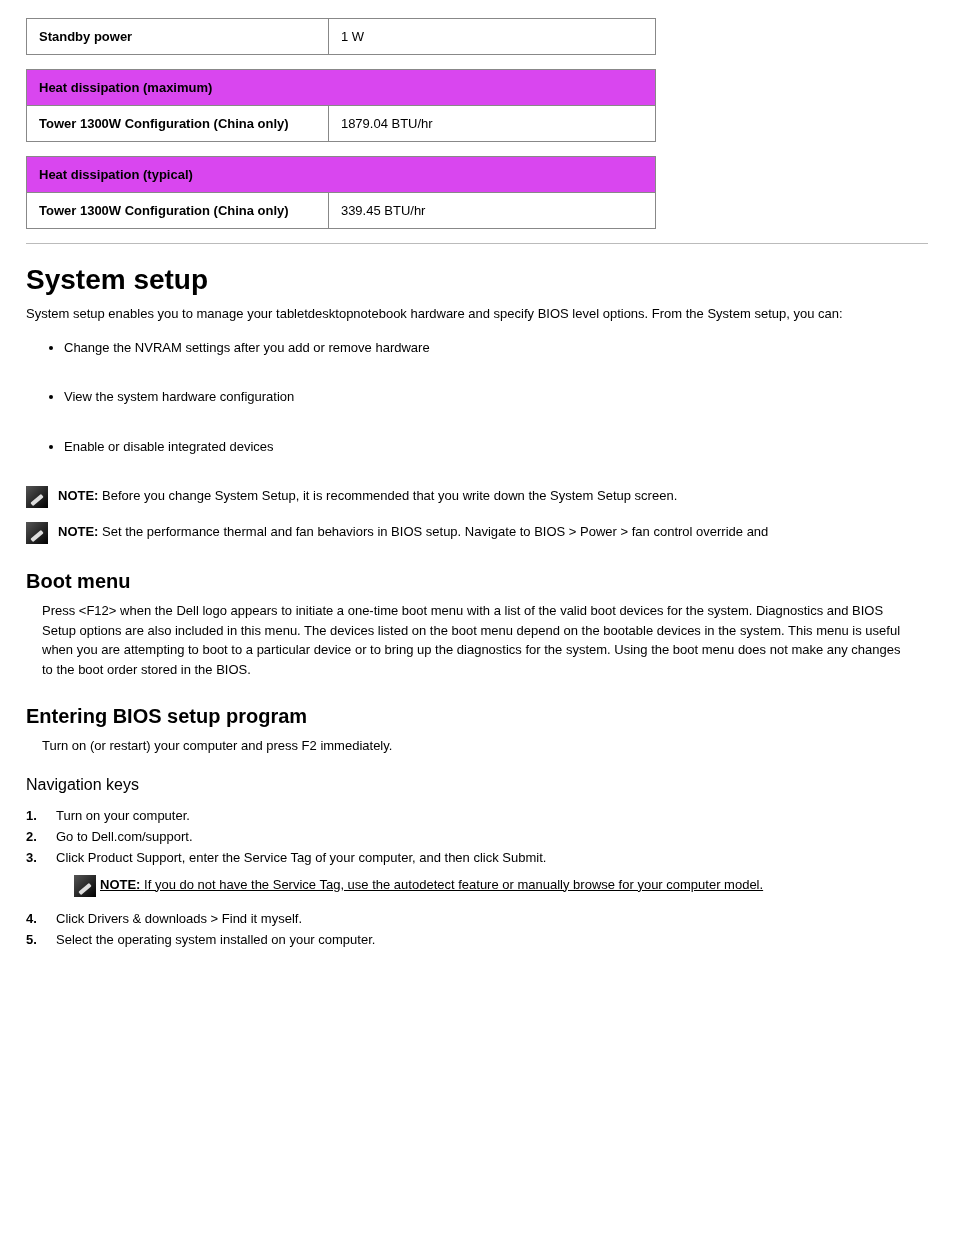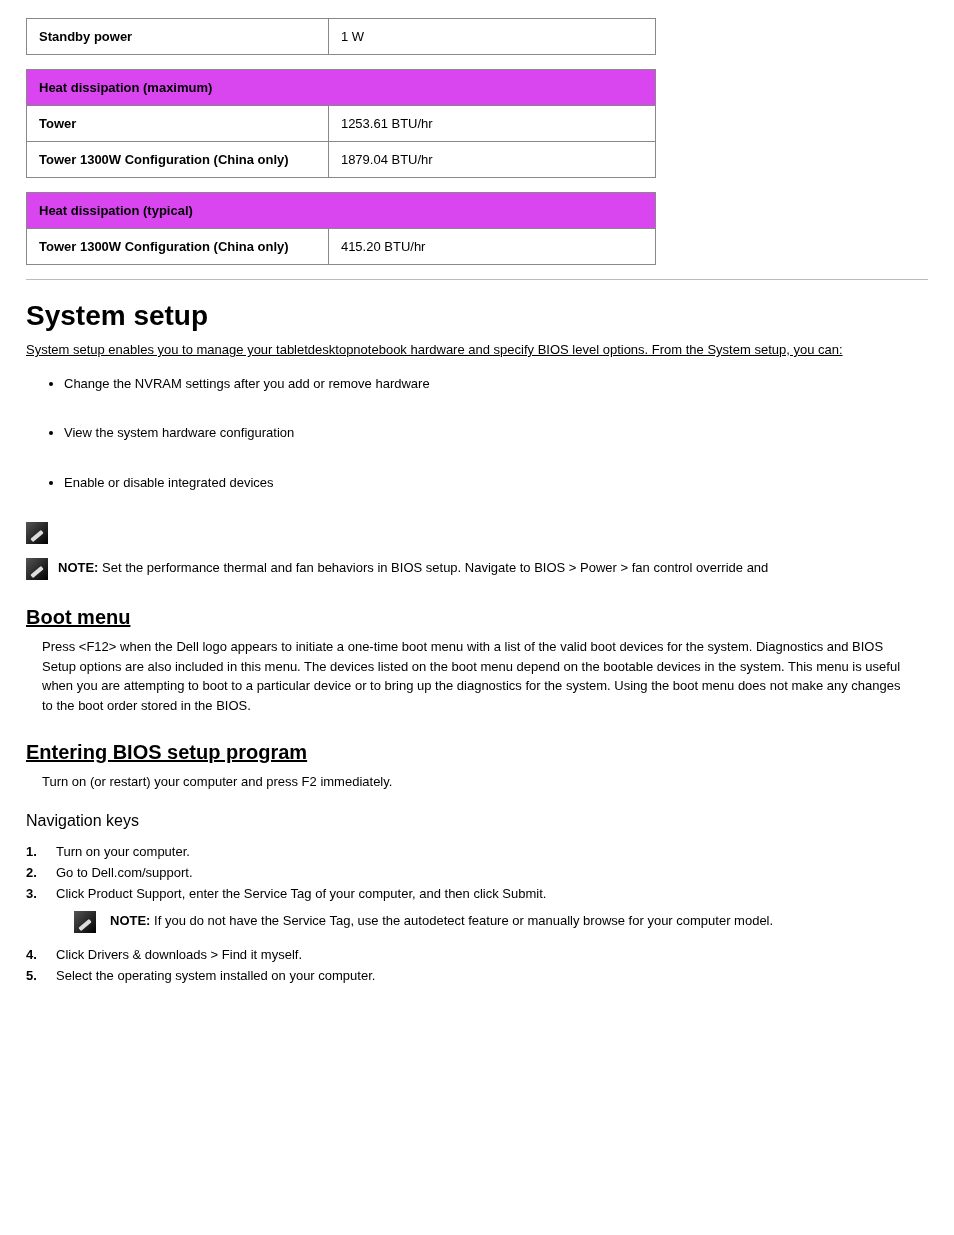--- a/index.html
+++ b/index.html
@@ -44,31 +44,29 @@
   }
   h1 {
     font-size: 28px;
     font-weight: bold;
     margin: 20px 0 6px 0;
   }
   h2 {
     font-size: 20px;
     font-weight: bold;
     margin: 26px 0 8px 0;
-    text-decoration: underline;
   }
   h3 {
     font-size: 16px;
     font-weight: normal;
     margin: 20px 0 6px 0;
   }
   .intro {
     margin: 8px 0 14px 0;
     line-height: 1.5;
-    text-decoration: underline;
   }
   ul.boot-list {
     margin: 4px 0 18px 38px;
     padding: 0;
   }
   ul.boot-list li {
     margin: 0 0 30px 0;
     line-height: 1.5;
   }
   .note-row {
@@ -117,21 +115,22 @@
     font-weight: bold;
     min-width: 20px;
   }
   .step-body {
     flex: 1;
   }
   .sub-note {
     margin: 10px 0 0 48px;
     display: flex;
     align-items: flex-start;
-    gap: 14px;
+    gap: 4px;
+    text-decoration: underline;
   }
 </style>
 </head>
 <body>
 <div class="page">
 
 <table class="spec">
   <tbody>
         <tr>
     <td class="label">Standby power</td>
@@ -139,56 +138,55 @@
   </tr>
 </tbody>
     </table>
 
 <table class="spec">
   <tbody>
         <tr>
     <th colspan="2">Heat dissipation (maximum)</th>
   </tr>
   <tr>
-    <td class="label">Tower</td>
-    <td>1253.61 BTU/hr</td>
-  </tr>
-  <tr>
     <td class="label">Tower 1300W Configuration (China only)</td>
     <td>1879.04 BTU/hr</td>
   </tr>
 </tbody>
     </table>
 
 <table class="spec">
   <tbody>
         <tr>
     <th colspan="2">Heat dissipation (typical)</th>
   </tr>
   <tr>
     <td class="label">Tower 1300W Configuration (China only)</td>
-    <td>415.20 BTU/hr</td>
+    <td>339.45 BTU/hr</td>
   </tr>
 </tbody>
     </table>
 
 <hr>
 
 <h1>System setup</h1>
 
 <p class="intro">System setup enables you to manage your tabletdesktopnotebook hardware and specify BIOS level options. From the System setup, you can:</p>
 
 <ul class="boot-list">
   <li>Change the NVRAM settings after you add or remove hardware</li>
   <li>View the system hardware configuration</li>
   <li>Enable or disable integrated devices</li>
 </ul>
 
 <div class="note-row">
   <div class="note-icon"></div>
+  <div class="note-text">
+    <span class="note-label">NOTE: </span><span>Before you change System Setup, it is recommended that you write down the System Setup screen.</span>
+  </div>
 </div>
 
 <div class="note-row">
   <div class="note-icon"></div>
   <div class="note-text">
     <span class="note-label">NOTE: </span><span>Set the performance thermal and fan behaviors in BIOS setup. Navigate to BIOS &gt; Power &gt; fan control override and</span>
   </div>
 </div>
 
 <h2>Boot menu</h2>

